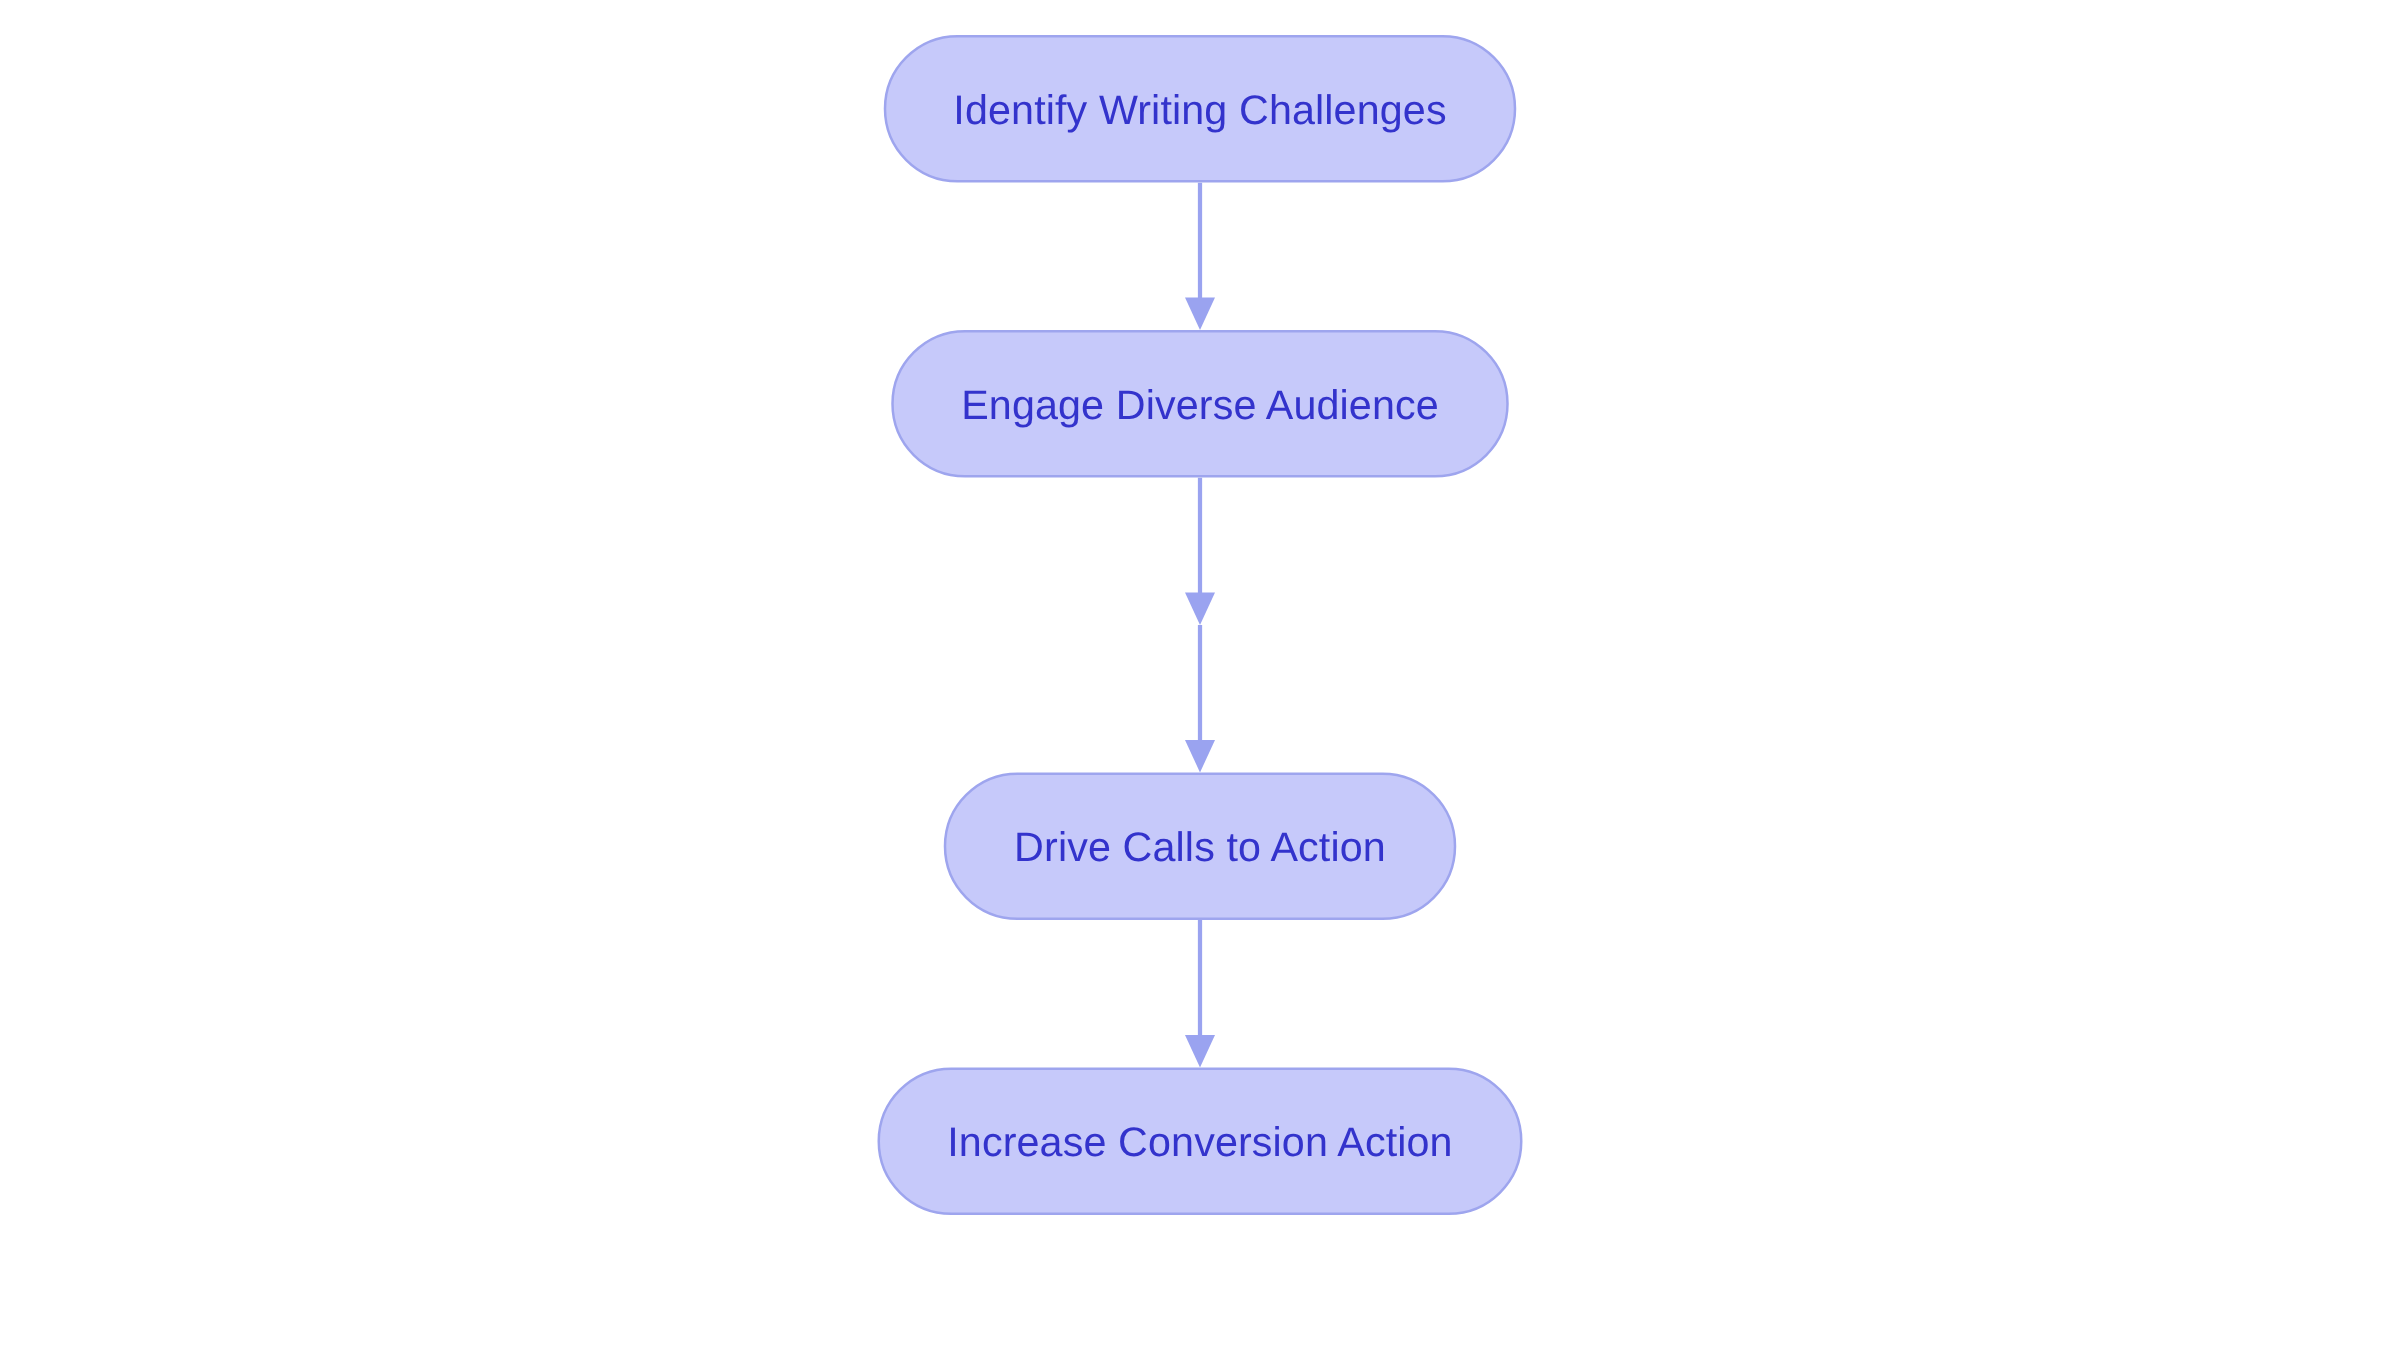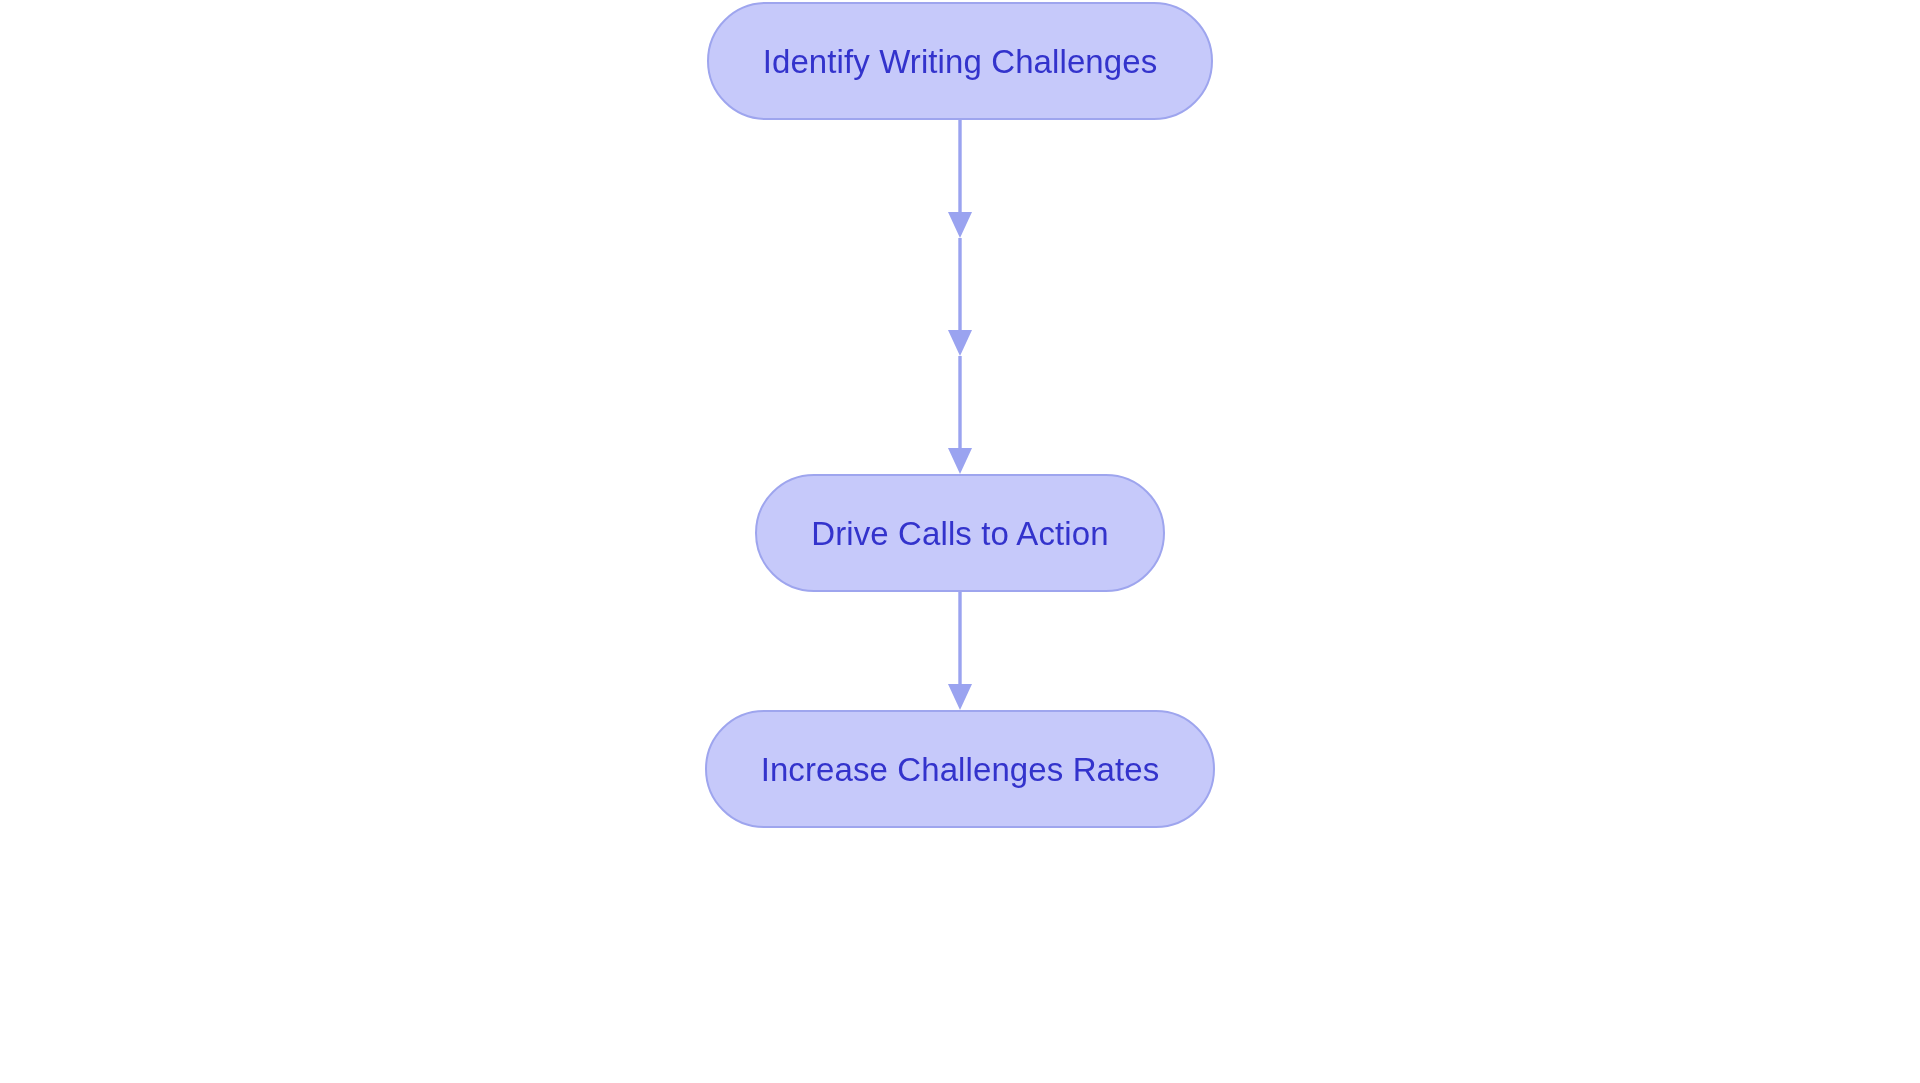--- a/index.html
+++ b/index.html
@@ -25,21 +25,21 @@
   .flow-column {
     position: absolute;
     left: 0;
     top: 0;
     width: 1920px;
     height: 1083px;
     display: flex;
     flex-direction: column;
     align-items: center;
     justify-content: flex-start;
-    padding-top: 2px;
+    padding-top: 28px;
     box-sizing: border-box;
   }
 
   .flow-node {
     box-sizing: border-box;
     height: 118px;
     border-radius: 59px;
     background: #c6c9fa;
     border: 2px solid #9ea5ee;
     color: #3333cc;
@@ -79,20 +79,23 @@
 
     <div class="flow-node">
       <span>Identify Writing Challenges</span>
     </div>
 
     <svg class="flow-connector" viewBox="0 0 40 118">
       <line class="conn-line" x1="20" y1="0" x2="20" y2="94"></line>
       <polygon class="conn-head" points="8,92 32,92 20,118"></polygon>
     </svg>
 
+    <div class="flow-node">
+      <span>Engage Diverse Audience</span>
+    </div>
 
     <svg class="flow-connector" viewBox="0 0 40 118">
       <line class="conn-line" x1="20" y1="0" x2="20" y2="94"></line>
       <polygon class="conn-head" points="8,92 32,92 20,118"></polygon>
     </svg>
 
 
     <svg class="flow-connector" viewBox="0 0 40 118">
       <line class="conn-line" x1="20" y1="0" x2="20" y2="94"></line>
       <polygon class="conn-head" points="8,92 32,92 20,118"></polygon>
@@ -101,17 +104,17 @@
     <div class="flow-node">
       <span>Drive Calls to Action</span>
     </div>
 
     <svg class="flow-connector" viewBox="0 0 40 118">
       <line class="conn-line" x1="20" y1="0" x2="20" y2="94"></line>
       <polygon class="conn-head" points="8,92 32,92 20,118"></polygon>
     </svg>
 
     <div class="flow-node">
-      <span>Increase Challenges Rates</span>
+      <span>Increase Conversion Action</span>
     </div>
 
   </div>
 </div>
 
 </body></html>

